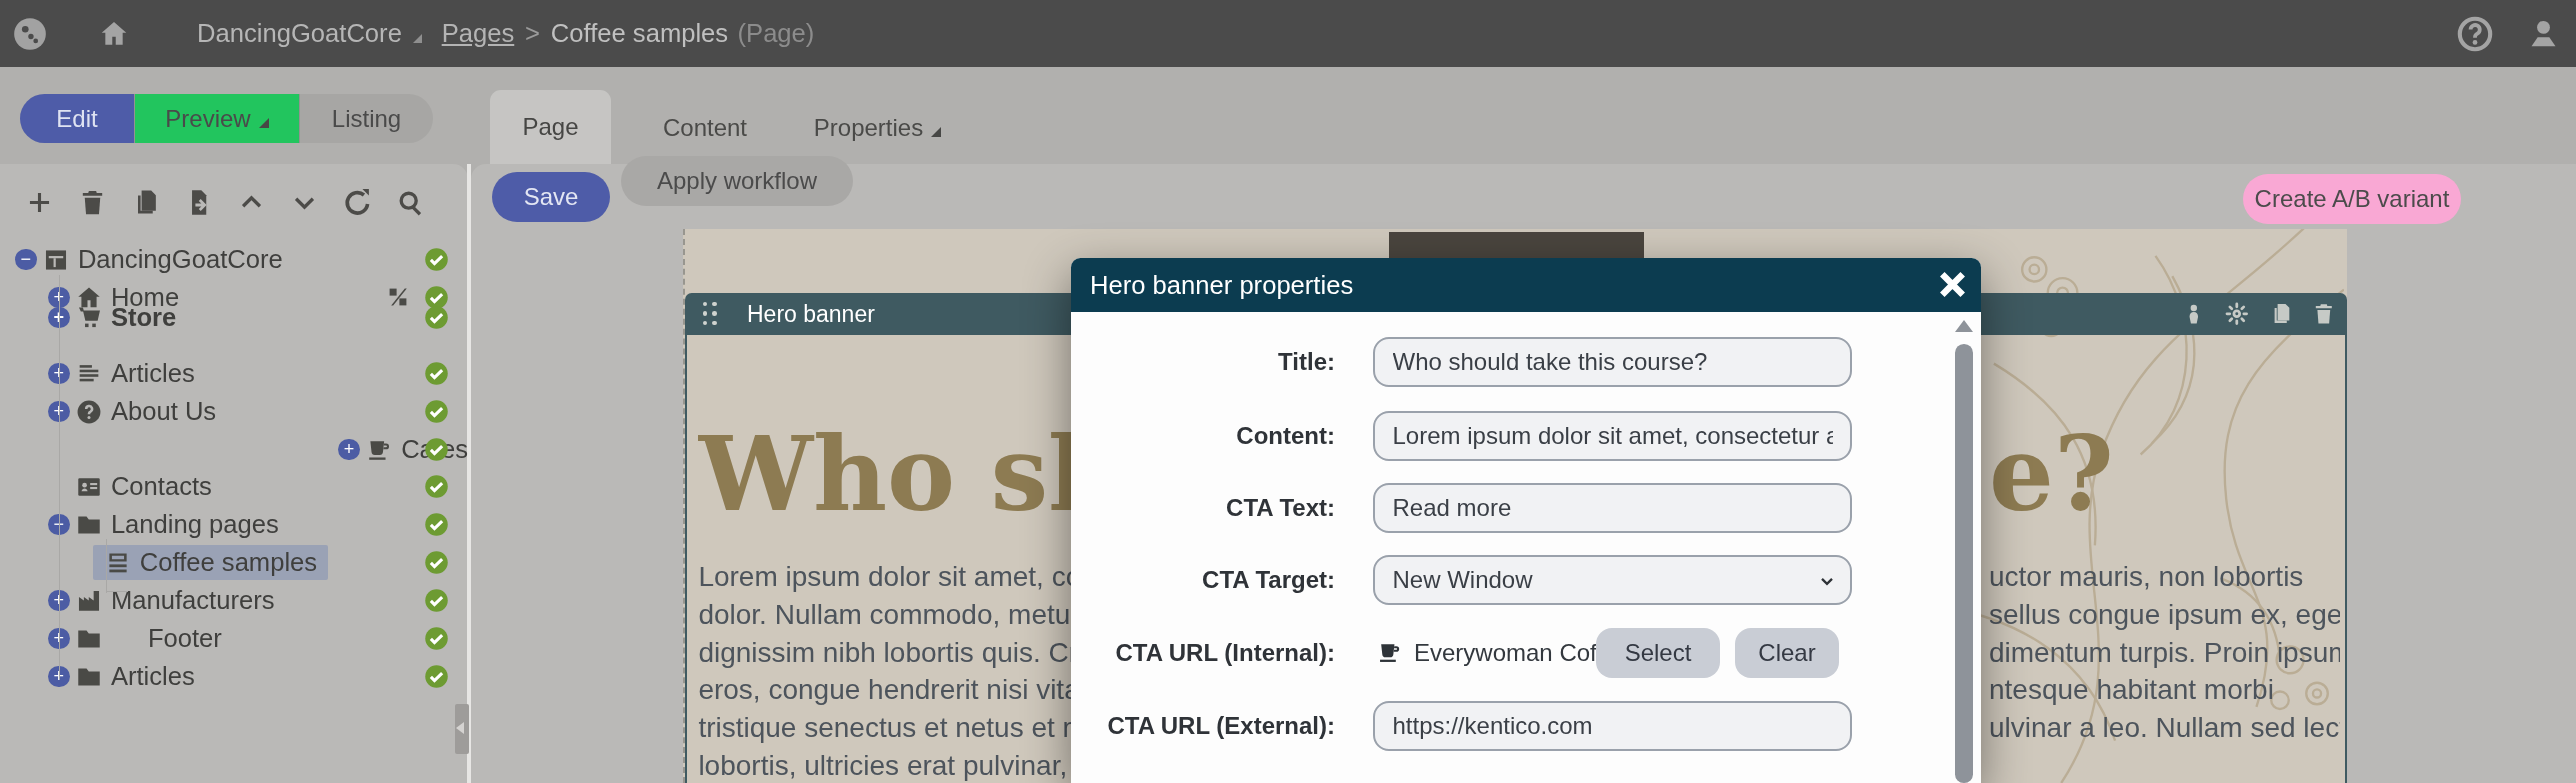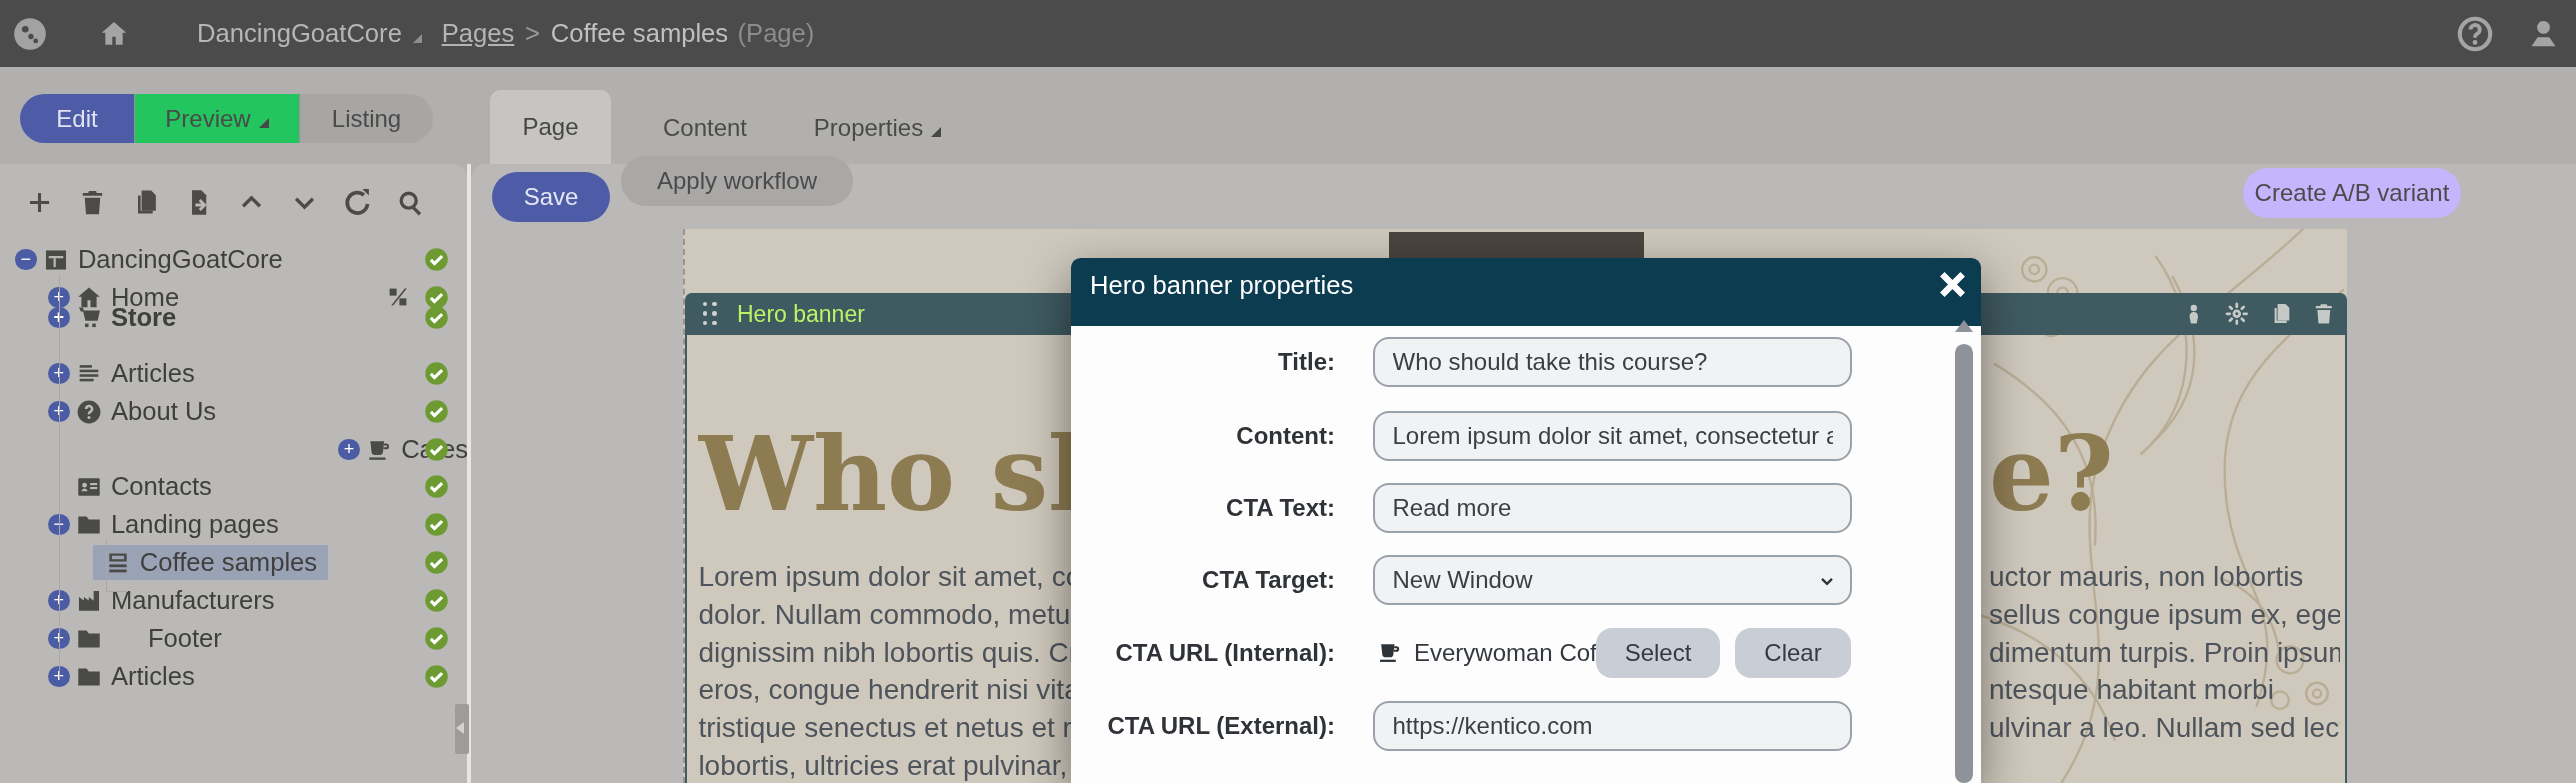--- a/index.html
+++ b/index.html
@@ -51,44 +51,44 @@
   .t-check{position:absolute;left:423px;top:4px;width:27px;height:27px;color:var(--check-green,#6d9b32);}
   .t-extra{position:absolute;left:386px;top:5.4px;width:24px;height:24px;color:#4a4a46;}
   .guide{position:absolute;background:#a9a8a6;}
   #sidebar-resize{position:absolute;left:455px;top:704px;width:13.5px;height:50px;background:#9e9c9a;border-radius:2px;cursor:col-resize;}
   #sidebar-resize .arr{position:absolute;left:1.3px;top:18px;width:0;height:0;border-style:solid;border-width:6px 8px 6px 0;border-color:transparent #d5d3d1 transparent transparent;}
 
   
   .pill{position:absolute;height:50px;border-radius:25px;font-size:24px;display:flex;align-items:center;justify-content:center;cursor:pointer;}
   #btn-save{left:492px;top:172px;width:118px;background:var(--accent,#4e5ca8);color:#e3e6f3;}
   #btn-workflow{left:621px;top:156px;width:232px;background:#a9a8a6;color:#4b4b4b;}
-  #btn-ab{left:2243px;top:168px;width:218px;background:#c4b5fd;color:#4b4b4b;}
+  #btn-ab{left:2243px;top:174px;width:218px;background:#f9a8d4;color:#4b4b4b;}
   #btn-more{left:2474px;top:168px;width:57px;height:57px;border-radius:50%;background:#a9a8a6;color:#4b4b4b;
             font-size:27px;letter-spacing:4px;display:flex;align-items:center;justify-content:center;cursor:pointer;padding-bottom:9.4px;box-sizing:border-box;}
 
   
   #preview{position:absolute;left:683px;top:229px;width:1662px;height:554px;background:var(--hero-bg,#cfc8bc);
            border-left:2px dashed #98968f;overflow:hidden;}
   #site-navbar{position:absolute;left:704px;top:3.4px;width:255px;height:32px;background:var(--dark-rect,#4a453e);}
   #widget-header{position:absolute;left:0;top:64px;width:1662px;height:42px;background:var(--widget-teal,#3f5a61);border-radius:6.7px 6.7px 0 0;}
   #grip{position:absolute;left:17.5px;top:8.8px;display:grid;grid-template-columns:4.7px 4.7px;grid-auto-rows:4.7px;gap:4.7px;cursor:grab;}
   #grip i{background:#cfd3cf;border-radius:50%;}
-  #widget-title{position:absolute;left:52px;top:0;line-height:42px;font-size:23px;color:#bef264;}
+  #widget-title{position:absolute;left:62px;top:0;line-height:42px;font-size:23px;color:#ffffff;}
   #widget-actions{position:absolute;right:10.8px;top:8px;display:flex;gap:17.5px;}
   .w-ic{width:25.6px;height:25.6px;color:#c6cac6;cursor:pointer;}
   #widget-body{position:absolute;left:0;top:106px;width:1662px;height:448px;border-left:2.7px solid var(--widget-teal,#3f5a61);border-right:2.7px solid var(--widget-teal,#3f5a61);overflow:hidden;box-sizing:border-box;}
   #hero-heading-clip{position:absolute;left:11.4px;top:75px;width:376px;height:135px;overflow:hidden;}
   .hero-h{font-family:"DejaVu Serif","Liberation Serif",serif;font-weight:bold;font-size:102px;color:var(--hero-heading,#8d7b52);white-space:nowrap;line-height:128px;}
   #hero-heading-end{position:absolute;left:1302px;top:75px;height:135px;overflow:hidden;}
   .hero-line{position:absolute;font-size:28px;line-height:35px;color:#4d545c;white-space:nowrap;}
 
   
   #modal{position:absolute;left:1071px;top:258px;width:910px;height:525px;border-radius:9.4px 9.4px 0 0;
          box-shadow:0 16px 47px rgba(0,0,0,.45);background:#fdfdfd;}
-  #modal-header{position:absolute;left:0;top:0;width:910px;height:68px;background:var(--modal-header,#0c3c50);border-radius:9.4px 9.4px 0 0;}
+  #modal-header{position:absolute;left:0;top:0;width:910px;height:54px;background:var(--modal-header,#0c3c50);border-radius:9.4px 9.4px 0 0;}
   #modal-title{position:absolute;left:19px;top:0;line-height:54px;font-size:25.6px;color:#ffffff;}
   #modal-close{position:absolute;right:10.8px;top:9.4px;width:35px;height:35px;color:#fff;cursor:pointer;}
   #modal-body{position:absolute;left:0;top:54px;width:910px;height:471px;}
   .f-row{position:absolute;left:0;width:910px;height:50px;}
   .f-label{position:absolute;left:20px;top:0;width:244px;text-align:right;line-height:50px;font-size:24px;font-weight:700;color:#2f3338;white-space:nowrap;}
   .f-input{position:absolute;left:302px;top:0;width:479px;height:50px;box-sizing:border-box;border:2px solid var(--input-border,#9aa1ab);
            border-radius:16px;background:var(--input-bg,#f1f2f4);font-size:24px;color:#3a3f46;padding:0 17.5px;font-family:"Liberation Sans",sans-serif;outline:none;}
   .f-select{position:absolute;left:302px;top:0;width:479px;height:50px;box-sizing:border-box;border:2px solid var(--input-border,#9aa1ab);
             border-radius:16px;background:var(--input-bg,#f1f2f4);cursor:pointer;}
   .f-select .sel-val{position:absolute;left:17.5px;line-height:46px;font-size:24px;color:#3a3f46;}
@@ -598,21 +598,21 @@
             <div class="f-label">CTA URL (Internal):</div>
             <span class="picker-icon">
               <svg viewBox="0 0 24 24" width="27" height="27" fill="currentColor">
                 <path d="M4.6 4.6h11.8l-1 9.2a2.8 2.8 0 0 1-2.8 2.5H8.4a2.8 2.8 0 0 1-2.8-2.5z"></path>
                 <path d="M16.2 6.4h1.9a2.5 2.5 0 0 1 0 5h-2.4l.2-1.8h2.2a.7.7 0 0 0 0-1.4h-2.1z"></path>
                 <path d="M3.6 18.4h14v2h-14z"></path>
               </svg>
             </span>
             <span class="picker-text">Everywoman Cof...</span>
             <div class="m-btn" style="left: 525px; width: 124px;">Select</div>
-            <div class="m-btn" style="left: 664px; width: 116px;">Clear</div>
+            <div class="m-btn" style="left: 664px; width: 104px;">Clear</div>
           </div>
           <div class="f-row" style="top: 389px;">
             <div class="f-label">CTA URL (External):</div>
             <input class="f-input" readonly="" value="https://kentico.com" style="">
           </div>
         </div>
       <div id="modal-scroll">
         <span class="s-arrow"></span>
         <span class="s-thumb"></span>
       </div>

